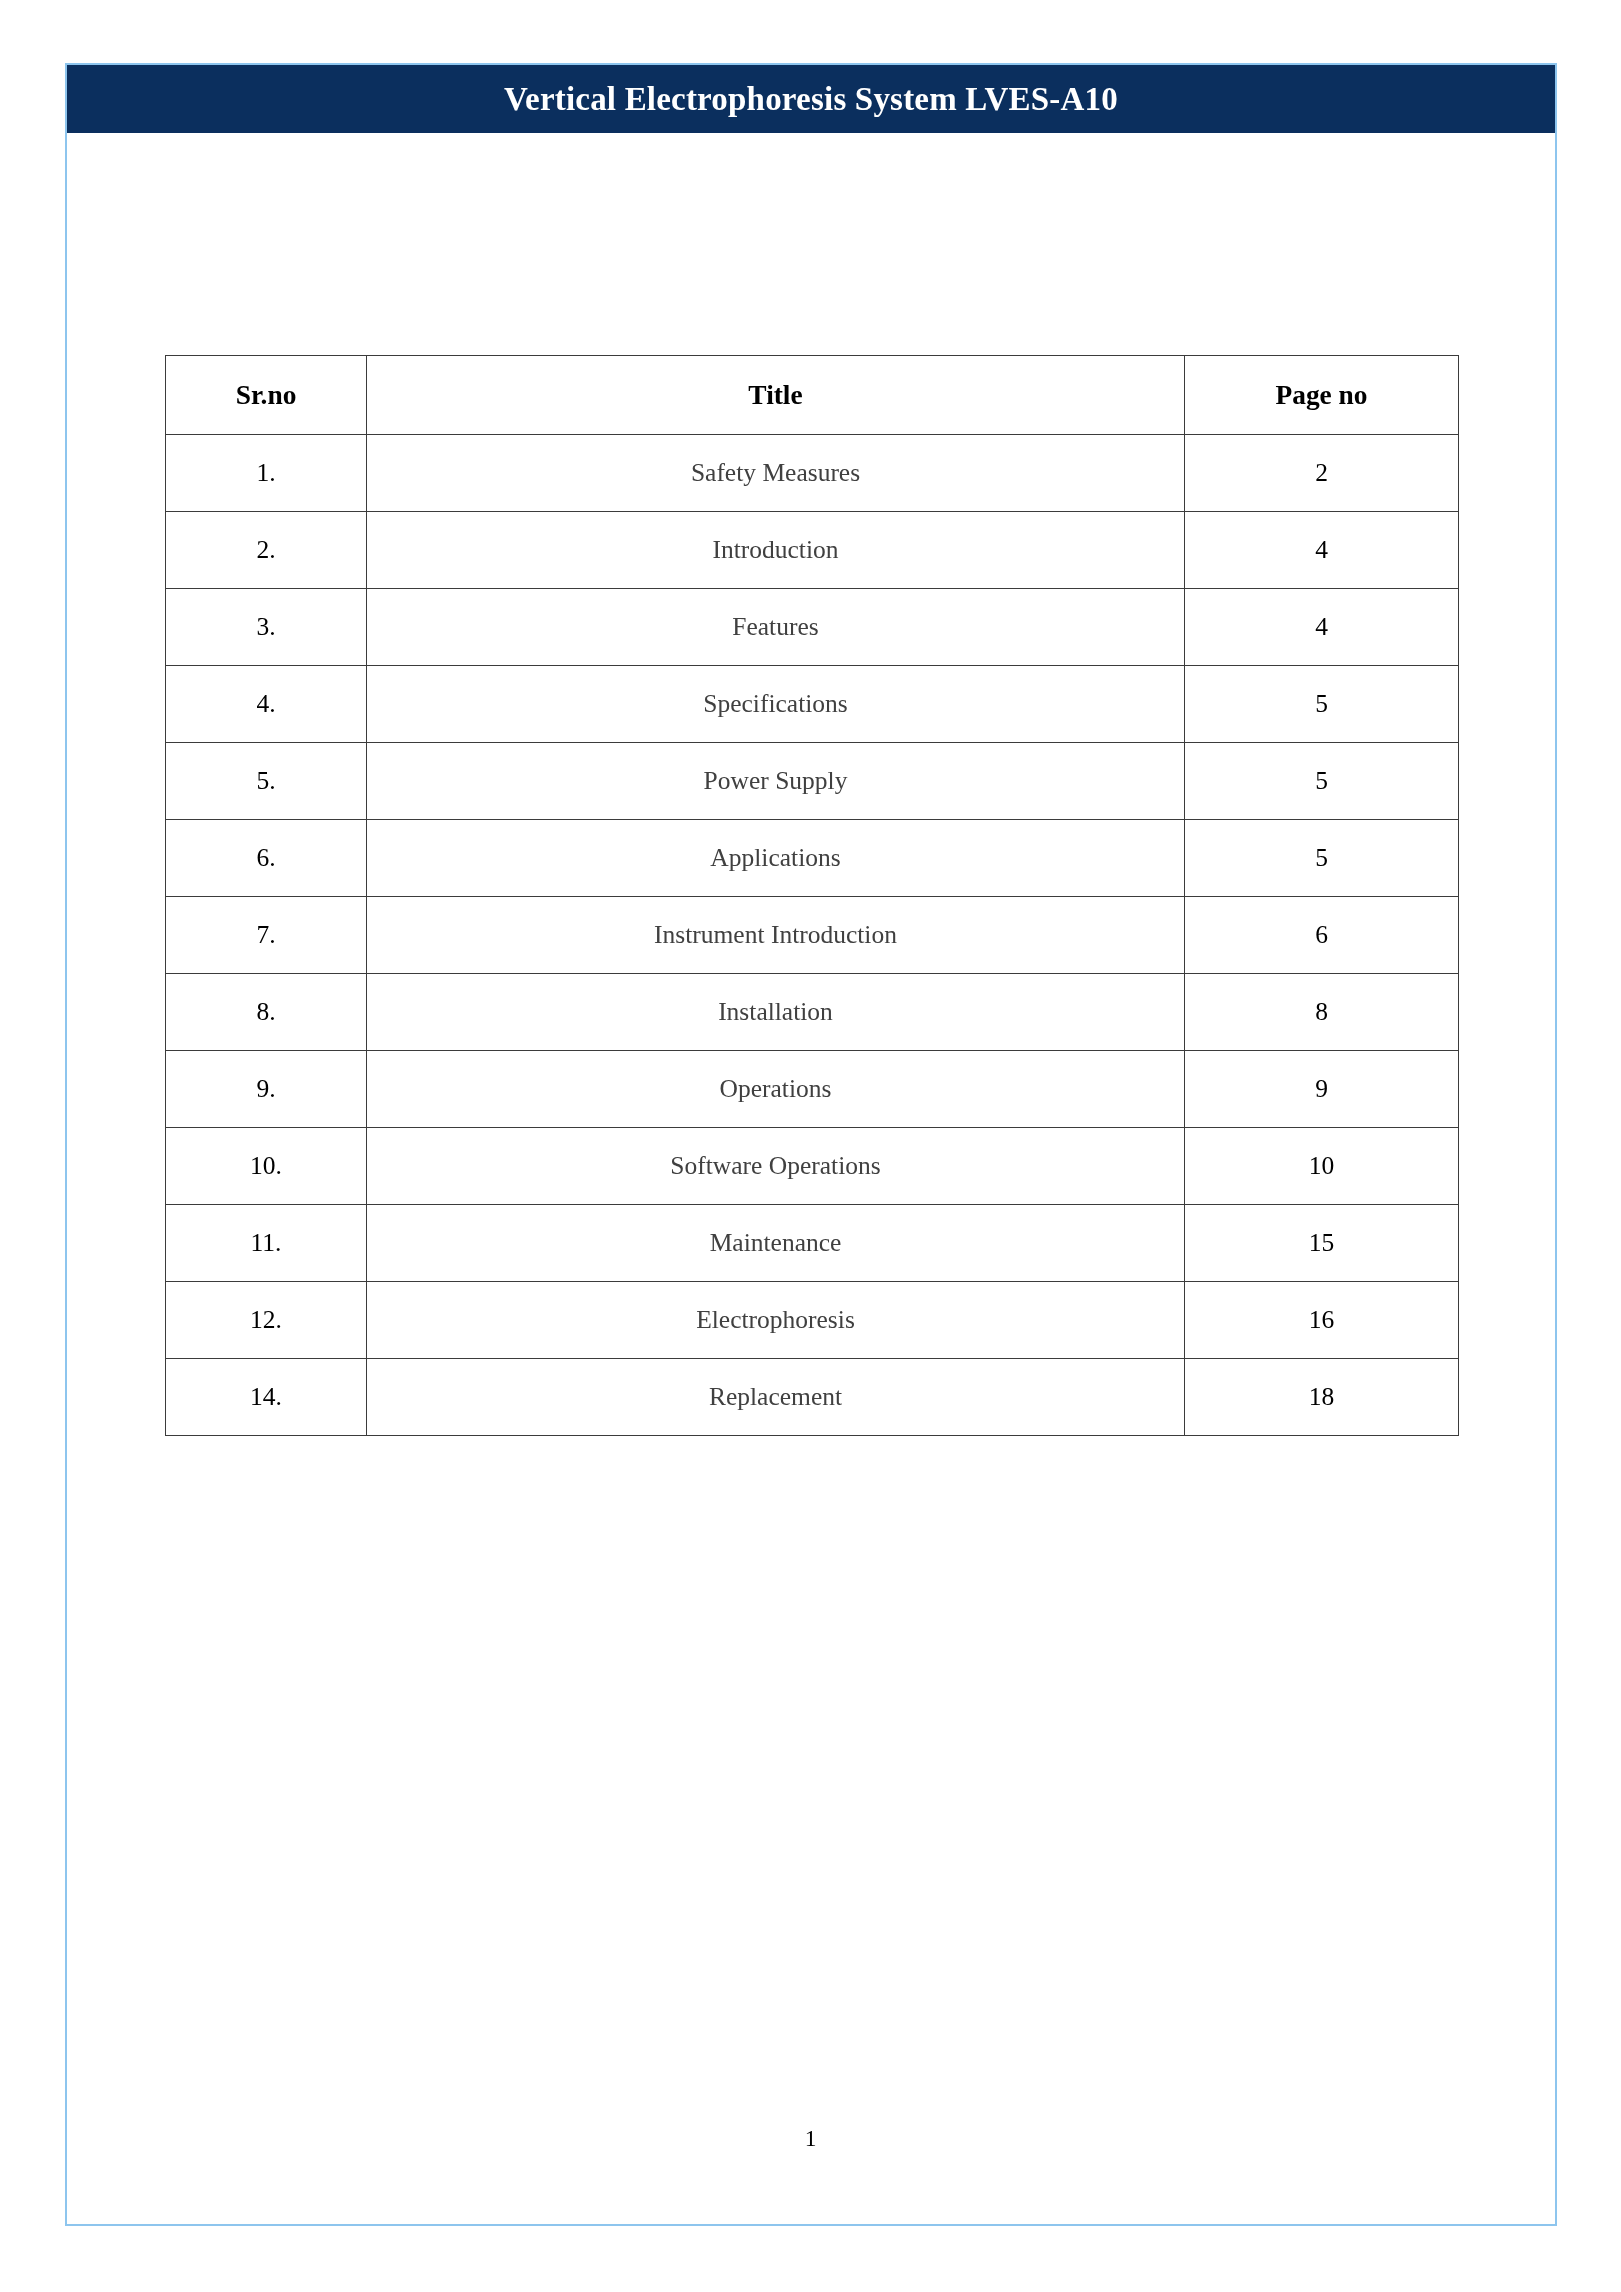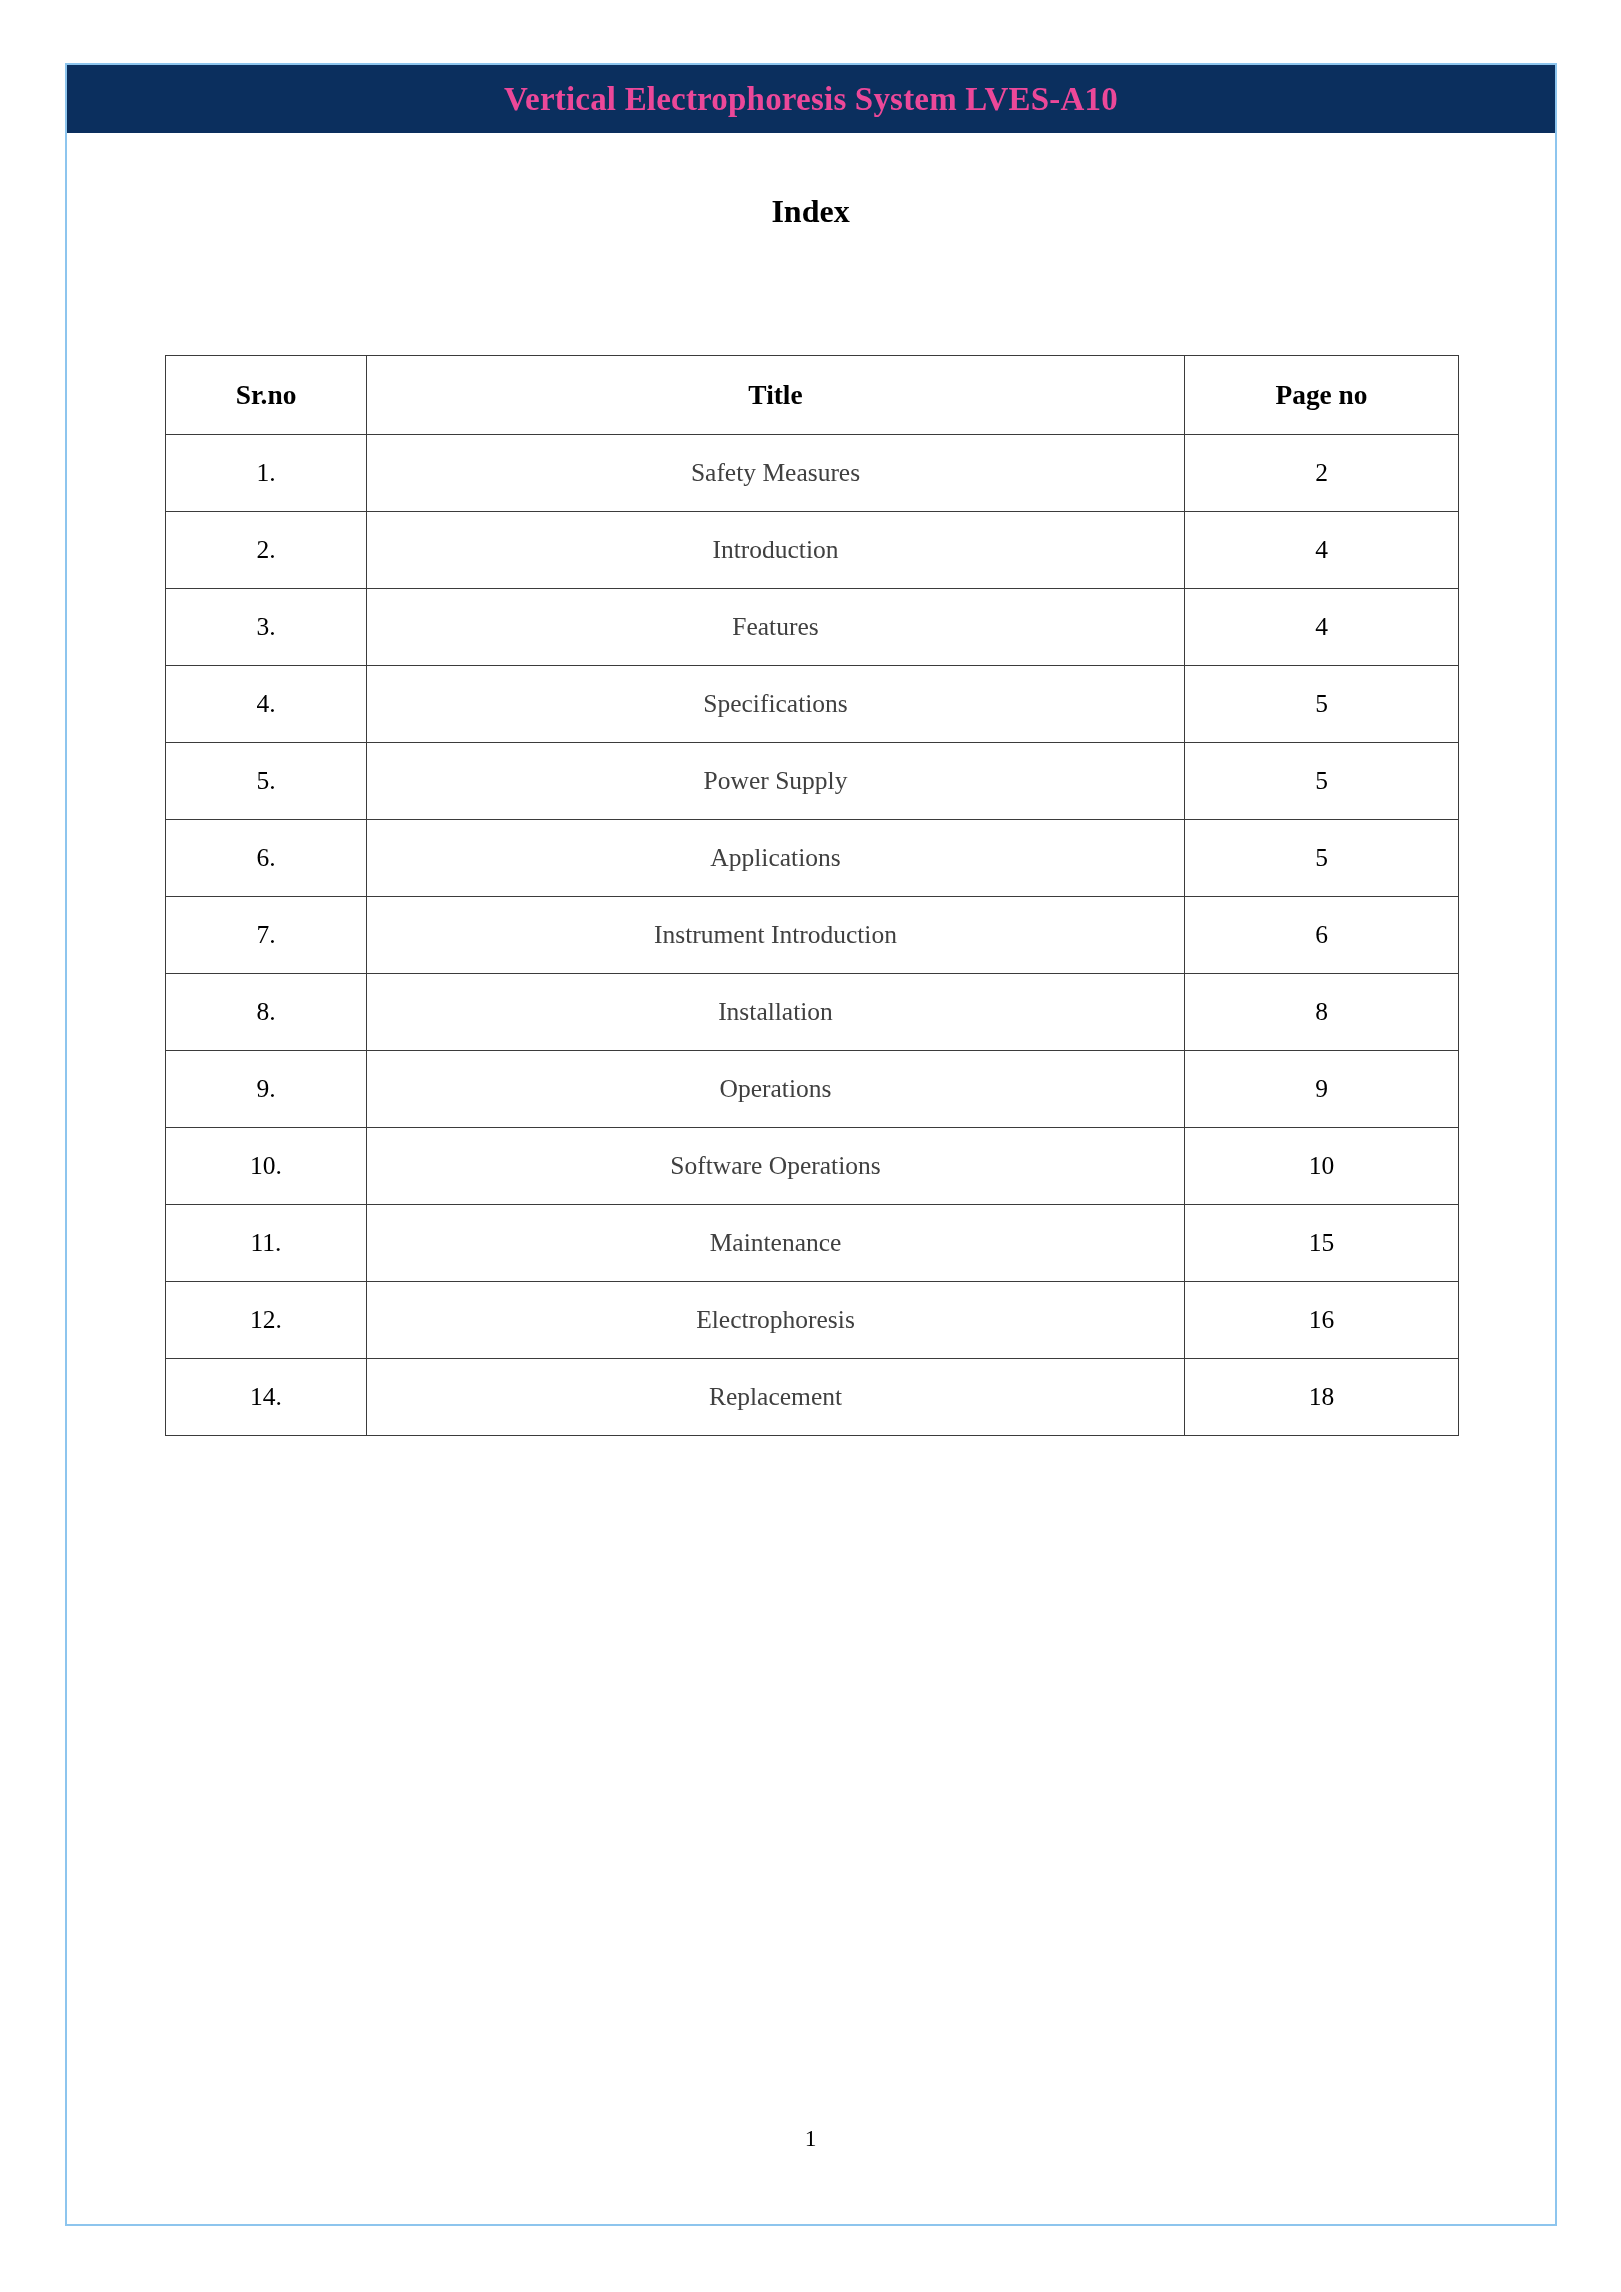--- a/index.html
+++ b/index.html
@@ -42,21 +42,21 @@
     background: #0B2F5E;
     box-sizing: border-box;
     border-top: 2px solid #8DC5EE;
     border-left: 2px solid #8DC5EE;
     border-right: 2px solid #8DC5EE;
     display: flex;
     align-items: center;
     justify-content: center;
   }
   .header-title {
-    color: #ec4899;
+    color: #ffffff;
     font-size: 33px;
     font-weight: bold;
     letter-spacing: 0.2px;
     line-height: 1;
     font-family: "Liberation Serif", "DejaVu Serif", serif;
     white-space: nowrap;
   }
 
   
   .page-heading {
@@ -127,21 +127,20 @@
 <body>
 
 <div class="page">
 
   <div class="page-frame"></div>
 
   <div class="header-banner">
     <span class="header-title">Vertical Electrophoresis System LVES-A10</span>
   </div>
 
-  <div class="page-heading">Index</div>
 
   <div class="index-table-wrap">
     <table class="index-table">
       <colgroup>
         <col class="c-srno">
         <col class="c-title">
         <col class="c-page">
       </colgroup>
       <thead>
         <tr>

